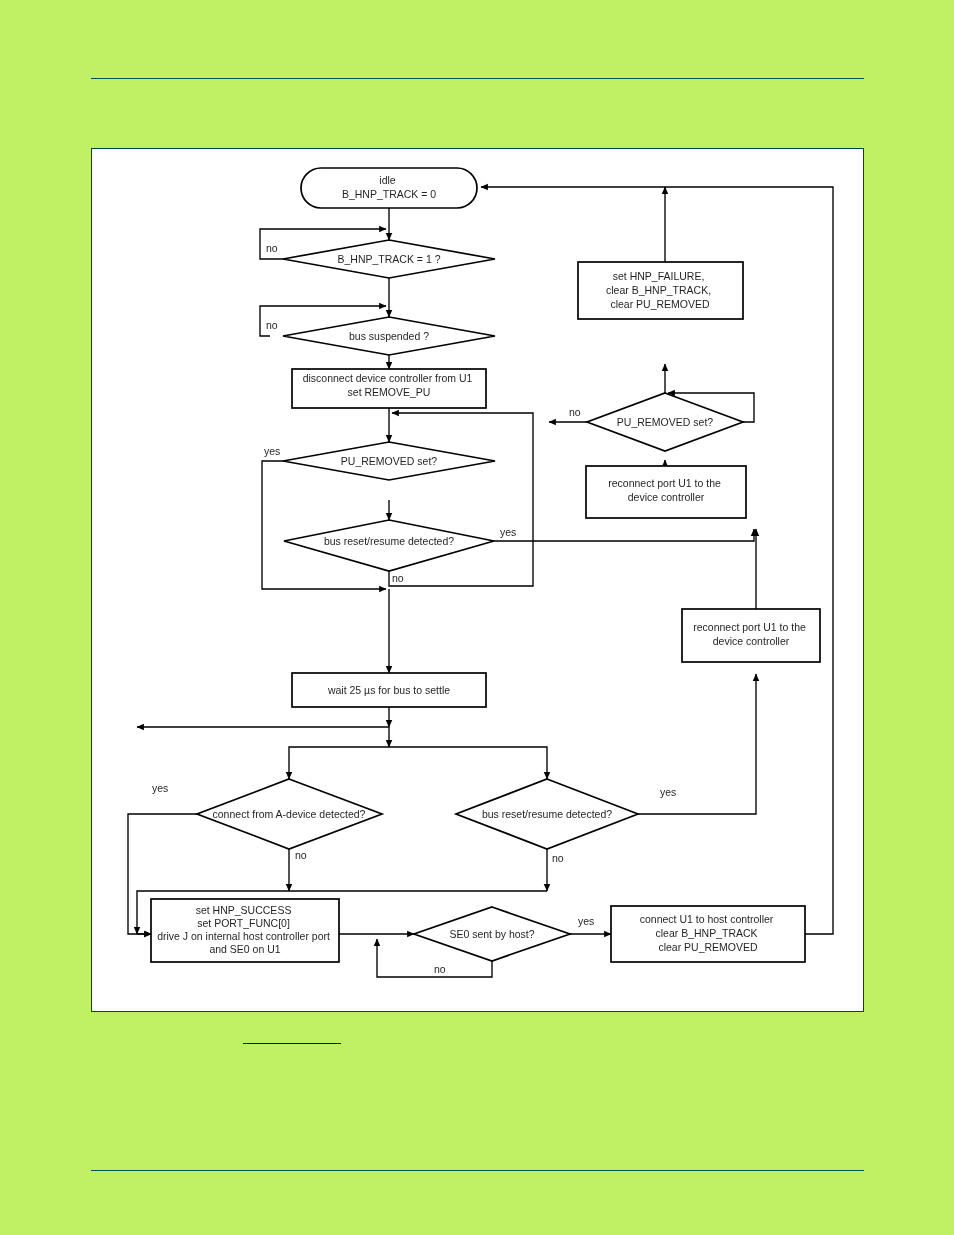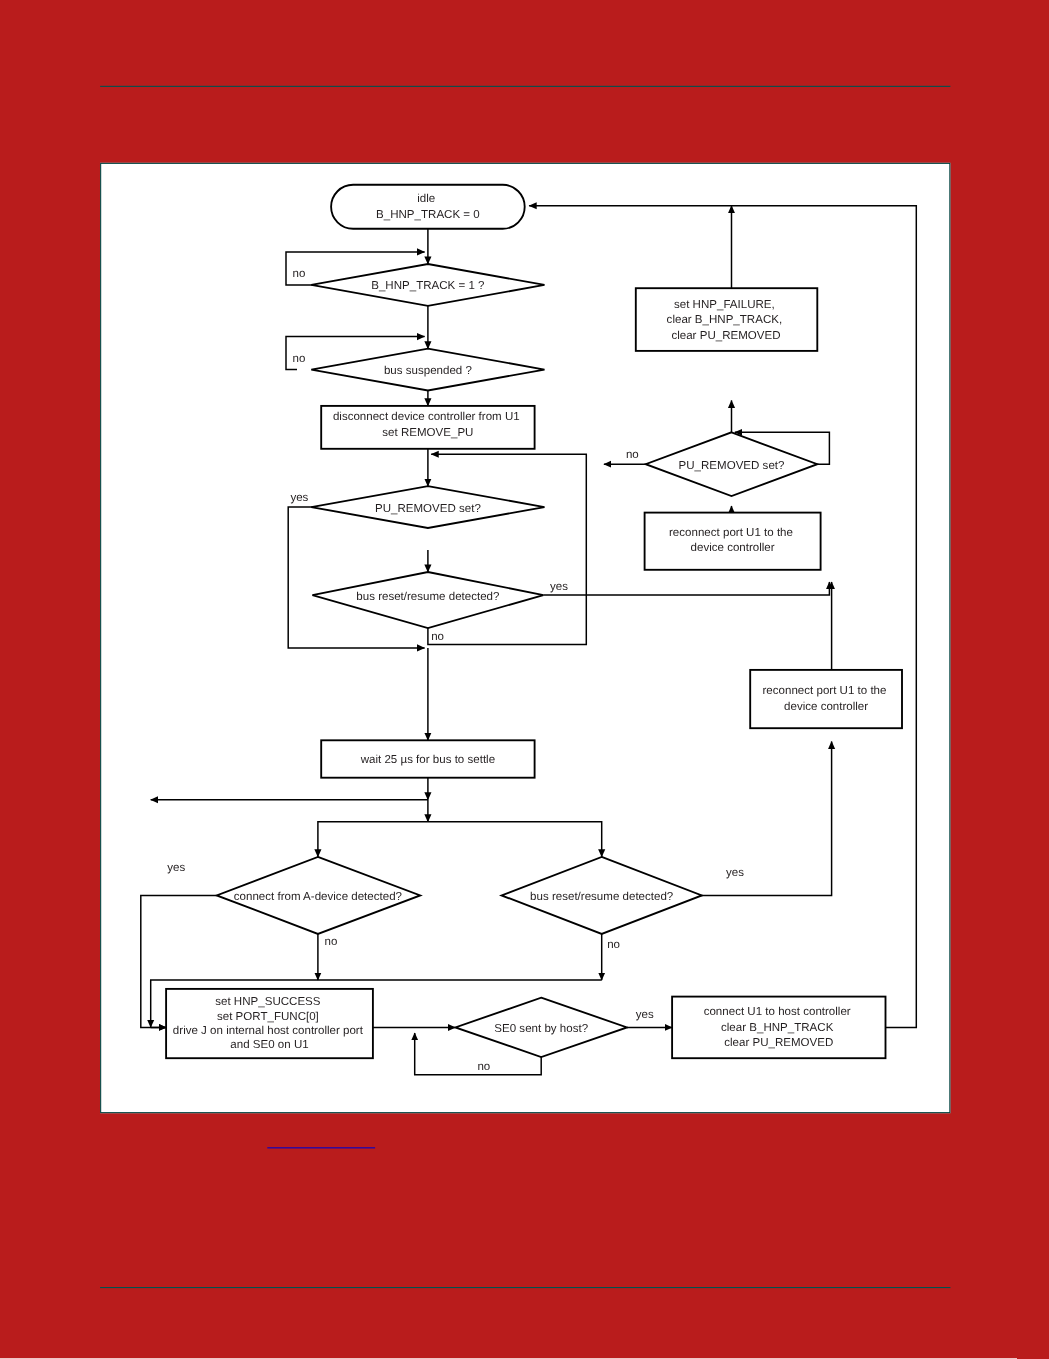--- a/index.html
+++ b/index.html
@@ -1,18 +1,18 @@
 <!DOCTYPE html>
 <html><head>
 <meta charset="utf-8">
 <style>
   html,body{margin:0;padding:0;background:#ffffff;}
   body{width:954px;height:1235px;position:relative;
        font-family:"Liberation Sans","DejaVu Sans",sans-serif;}
-  .page{position:absolute;inset:0;background:#b91c1c;text-align:center;}
+  .page{position:absolute;inset:0;background:#bef264;text-align:center;}
   .rule{position:absolute;height:0;border-top:1.6px solid #00524f;}
   #header-rule{left:91px;top:78px;width:773px;}
   #footer-rule{left:91px;top:1170px;width:773px;}
   #link-underline{position:absolute;left:243px;top:1043px;width:98px;height:0;
                   border-top:1.6px solid #0000cc;}
   #figure-frame{position:absolute;left:91px;top:148px;width:773px;height:864px;
                 border:1.3px solid #00423f;box-sizing:border-box;background:#fff;}
   #flow-svg{position:absolute;left:0;top:0;}
   .nodetext{font-size:10.5px;fill:#231f20;font-family:"Liberation Sans","DejaVu Sans",sans-serif;}
   .edgelabel{font-size:10.5px;fill:#231f20;font-family:"Liberation Sans","DejaVu Sans",sans-serif;}

